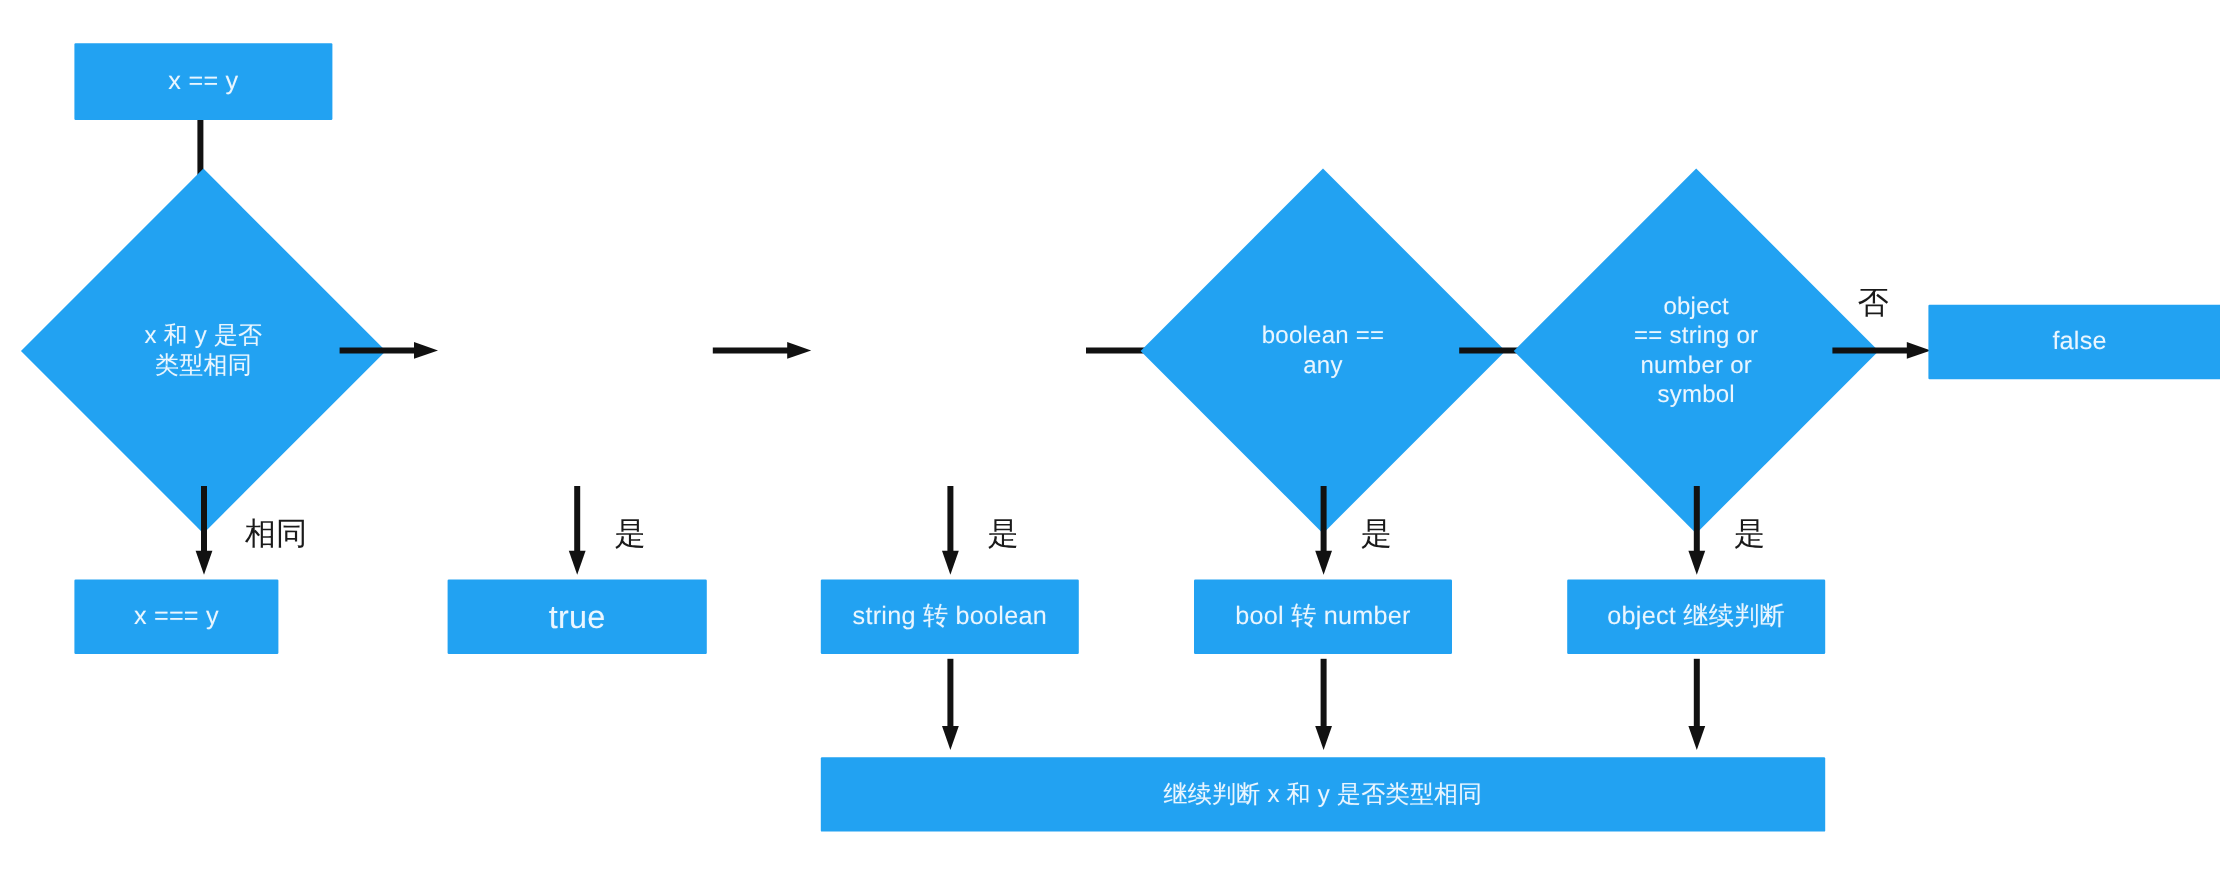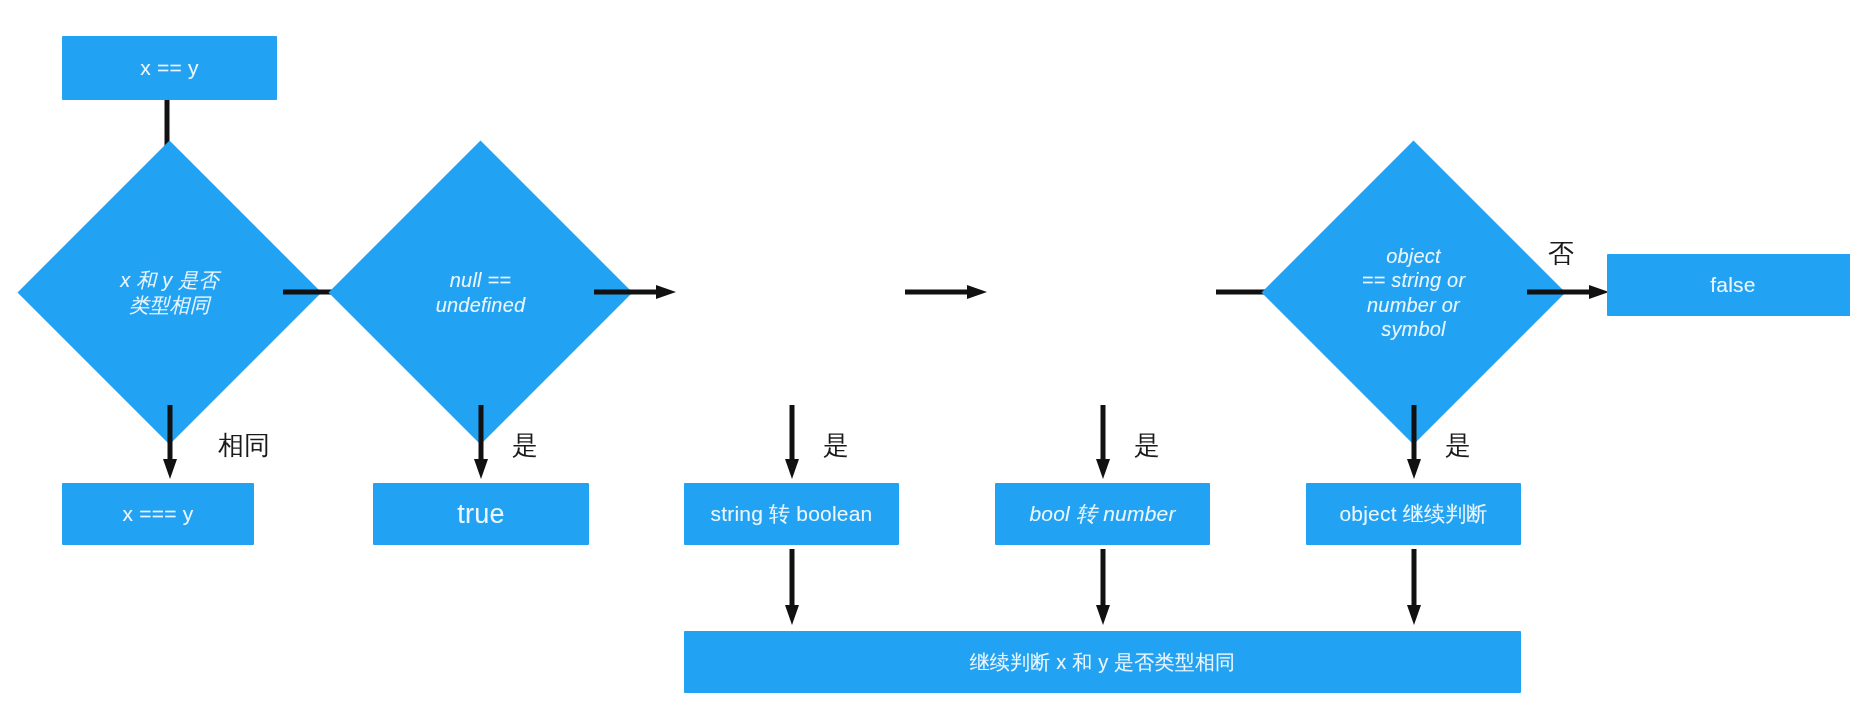--- a/index.html
+++ b/index.html
@@ -34,21 +34,20 @@
   .node .txt {
     display: block;
     line-height: 1.22;
     white-space: pre-line;
     font-weight: 400;
     letter-spacing: 0.2px;
     text-shadow: 0 0 1px rgba(255,255,255,0.25);
   }
   .node.diamond {
     background: transparent;
-    font-style: italic;
   }
   .diamond .dshape {
     position: absolute;
     left: 0; top: 0;
     width: 100%;
     height: 100%;
     background: #22a2f2;
     transform: rotate(45deg);
   }
   .diamond .txt {
@@ -101,59 +100,59 @@
       <polygon points="82,7 62,0 62,14" fill="#111111"></polygon>
     </svg>
   </div>
 
   <div class="arrow" style="left:163px; top:405px; width:14px; height:76px;">
     <svg width="14" height="76" viewBox="0 0 14 76">
       <line x1="7" y1="0" x2="7" y2="58" stroke="#111111" stroke-width="5"></line>
       <polygon points="7,74 0,54 14,54" fill="#111111"></polygon>
     </svg>
   </div>
-  <div class="edge-label" style="left:218px; top:432px;">相同</div>
-
-  <div class="node diamond" style="left:373px; top:185px; width:215px; height:215px; font-size:20px;">
+  <div class="edge-label" style="left:204px; top:432px;">相同</div>
+
+
+  <div class="arrow" style="left:594px; top:285px; width:84px; height:14px;">
+    <svg width="84" height="14" viewBox="0 0 84 14">
+      <line x1="0" y1="7" x2="66" y2="7" stroke="#111111" stroke-width="5"></line>
+      <polygon points="82,7 62,0 62,14" fill="#111111"></polygon>
+    </svg>
+  </div>
+
+  <div class="arrow" style="left:474px; top:405px; width:14px; height:76px;">
+    <svg width="14" height="76" viewBox="0 0 14 76">
+      <line x1="7" y1="0" x2="7" y2="58" stroke="#111111" stroke-width="5"></line>
+      <polygon points="7,74 0,54 14,54" fill="#111111"></polygon>
+    </svg>
+  </div>
+  <div class="edge-label" style="left:512px; top:432px;">是</div>
+
+
+  <div class="arrow" style="left:905px; top:285px; width:84px; height:14px;">
+    <svg width="84" height="14" viewBox="0 0 84 14">
+      <line x1="0" y1="7" x2="66" y2="7" stroke="#111111" stroke-width="5"></line>
+      <polygon points="82,7 62,0 62,14" fill="#111111"></polygon>
+    </svg>
+  </div>
+
+  <div class="arrow" style="left:785px; top:405px; width:14px; height:76px;">
+    <svg width="14" height="76" viewBox="0 0 14 76">
+      <line x1="7" y1="0" x2="7" y2="58" stroke="#111111" stroke-width="5"></line>
+      <polygon points="7,74 0,54 14,54" fill="#111111"></polygon>
+    </svg>
+  </div>
+  <div class="edge-label" style="left:823px; top:432px;">是</div>
+
+  <div class="node diamond" style="left:995px; top:185px; width:215px; height:215px; font-size:20px;">
     <span class="dshape"></span>
-    <span class="txt">null ==
-undefined</span>
-  </div>
-
-  <div class="arrow" style="left:594px; top:285px; width:84px; height:14px;">
-    <svg width="84" height="14" viewBox="0 0 84 14">
-      <line x1="0" y1="7" x2="66" y2="7" stroke="#111111" stroke-width="5"></line>
-      <polygon points="82,7 62,0 62,14" fill="#111111"></polygon>
-    </svg>
-  </div>
-
-  <div class="arrow" style="left:474px; top:405px; width:14px; height:76px;">
-    <svg width="14" height="76" viewBox="0 0 14 76">
-      <line x1="7" y1="0" x2="7" y2="58" stroke="#111111" stroke-width="5"></line>
-      <polygon points="7,74 0,54 14,54" fill="#111111"></polygon>
-    </svg>
-  </div>
-  <div class="edge-label" style="left:512px; top:432px;">是</div>
-
-
-  <div class="arrow" style="left:905px; top:285px; width:84px; height:14px;">
-    <svg width="84" height="14" viewBox="0 0 84 14">
-      <line x1="0" y1="7" x2="66" y2="7" stroke="#111111" stroke-width="5"></line>
-      <polygon points="82,7 62,0 62,14" fill="#111111"></polygon>
-    </svg>
-  </div>
-
-  <div class="arrow" style="left:785px; top:405px; width:14px; height:76px;">
-    <svg width="14" height="76" viewBox="0 0 14 76">
-      <line x1="7" y1="0" x2="7" y2="58" stroke="#111111" stroke-width="5"></line>
-      <polygon points="7,74 0,54 14,54" fill="#111111"></polygon>
-    </svg>
-  </div>
-  <div class="edge-label" style="left:823px; top:432px;">是</div>
-
+    <span class="txt">boolean ==
+any</span>
+  </div>
 
   <div class="arrow" style="left:1216px; top:285px; width:84px; height:14px;">
     <svg width="84" height="14" viewBox="0 0 84 14">
       <line x1="0" y1="7" x2="66" y2="7" stroke="#111111" stroke-width="5"></line>
       <polygon points="82,7 62,0 62,14" fill="#111111"></polygon>
     </svg>
   </div>
 
   <div class="arrow" style="left:1096px; top:405px; width:14px; height:76px;">
     <svg width="14" height="76" viewBox="0 0 14 76">
@@ -184,33 +183,33 @@
       <line x1="7" y1="0" x2="7" y2="58" stroke="#111111" stroke-width="5"></line>
       <polygon points="7,74 0,54 14,54" fill="#111111"></polygon>
     </svg>
   </div>
   <div class="edge-label" style="left:1445px; top:432px;">是</div>
 
   <div class="node rect" style="left:1607px; top:254px; width:252px; height:62px; font-size:21px;">
     <span class="txt">false</span>
   </div>
 
-  <div class="node rect" style="left:62px; top:483px; width:192px; height:62px; font-size:21px;">
+  <div class="node rect" style="left:62px; top:483px; width:170px; height:62px; font-size:21px;">
     <span class="txt">x === y</span>
   </div>
 
   <div class="node rect" style="left:373px; top:483px; width:216px; height:62px; font-size:27px;">
     <span class="txt">true</span>
   </div>
 
   <div class="node rect" style="left:684px; top:483px; width:215px; height:62px; font-size:21px;">
     <span class="txt">string 转 boolean</span>
   </div>
 
-  <div class="node rect" style="left:995px; top:483px; width:215px; height:62px; font-size:21px;font-style:italic;">
+  <div class="node rect" style="left:995px; top:483px; width:215px; height:62px; font-size:21px;">
     <span class="txt">bool 转 number</span>
   </div>
 
   <div class="node rect" style="left:1306px; top:483px; width:215px; height:62px; font-size:21px;">
     <span class="txt">object 继续判断</span>
   </div>
 
   <div class="arrow" style="left:785px; top:549px; width:14px; height:78px;">
     <svg width="14" height="78" viewBox="0 0 14 78">
       <line x1="7" y1="0" x2="7" y2="60" stroke="#111111" stroke-width="5"></line>

